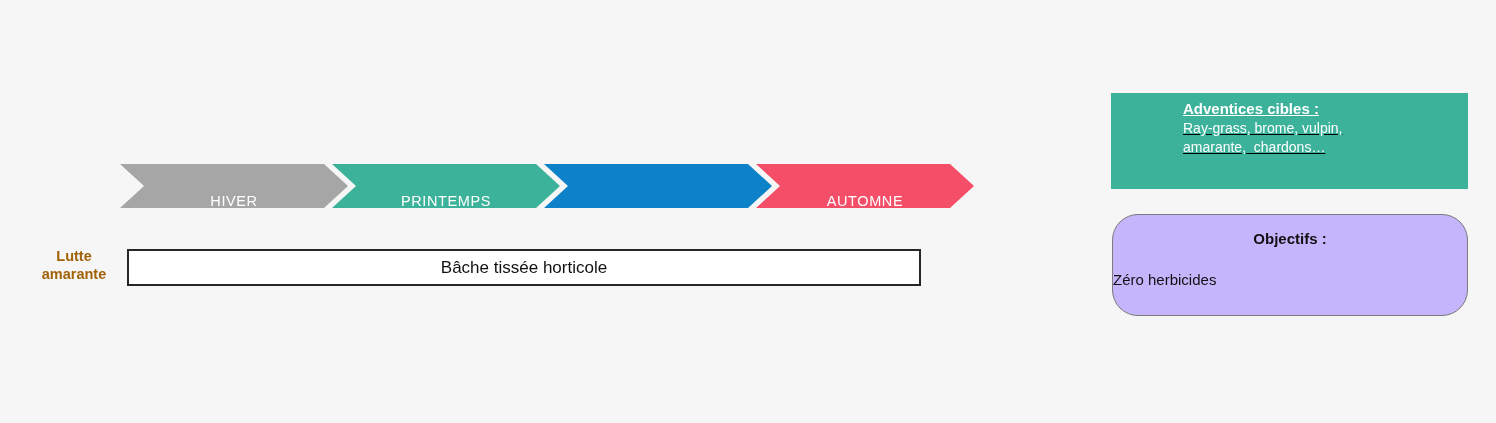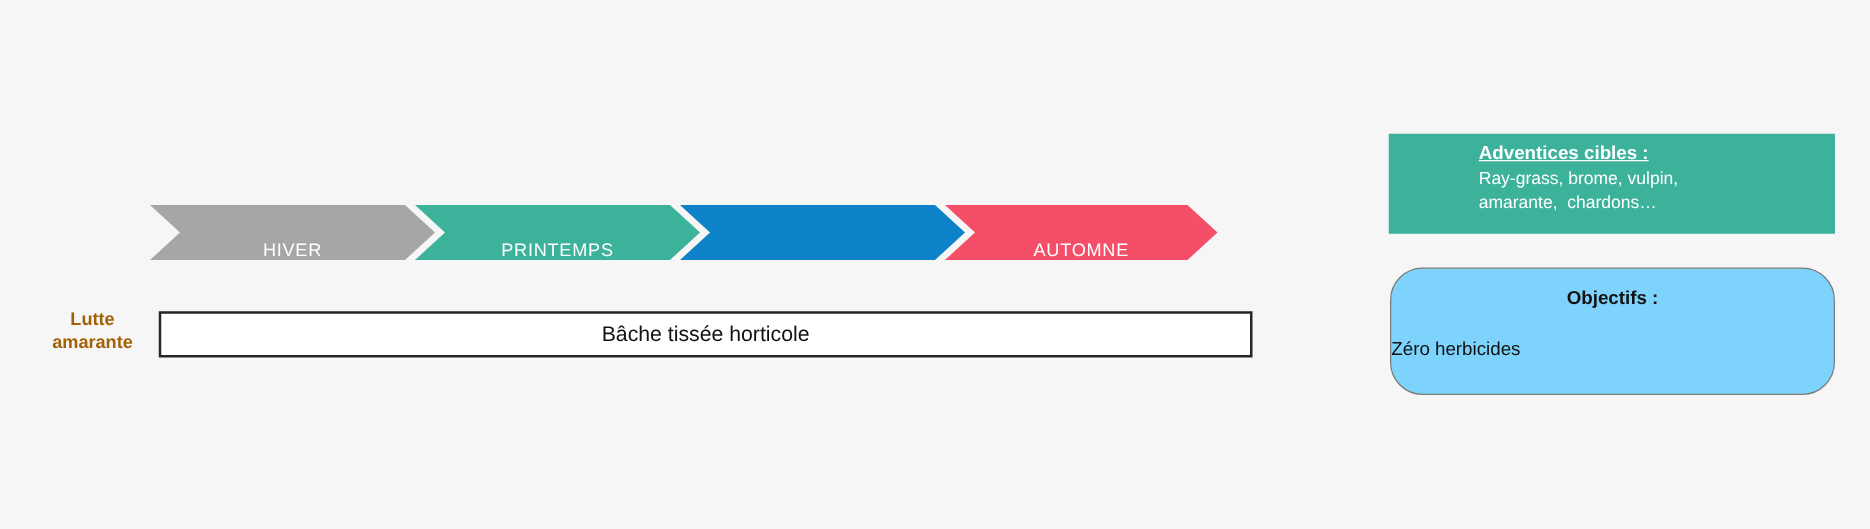--- a/index.html
+++ b/index.html
@@ -58,44 +58,45 @@
     font-weight: bold;
     color: #a16207;
     line-height: 1.25;
   }
 
   
   #treatment-bar {
     position: absolute;
     left: 127px;
     top: 249px;
-    width: 875px;
+    width: 794px;
     height: 37px;
     background: #ffffff;
     border: 2px solid #262626;
     box-sizing: border-box;
     display: flex;
     align-items: center;
     justify-content: center;
   }
   #treatment-bar-text {
     font-size: 17px;
     color: #111111;
   }
 
   
   #target-weeds-panel {
     position: absolute;
     left: 1111px;
-    top: 107px;
+    top: 93px;
     width: 357px;
-    height: 80px;
+    height: 96px;
     background: #3cb29a;
     box-sizing: border-box;
     padding: 6px 0 0 72px;
+    text-decoration: underline;
   }
   #target-weeds-title {
     color: #ffffff;
     font-size: 15px;
     font-weight: bold;
     text-decoration: underline;
     line-height: 1.35;
     white-space: nowrap;
   }
   .target-weeds-line {
@@ -108,21 +109,21 @@
   
   #objectives-box {
     position: absolute;
     left: 1112px;
     top: 214px;
     width: 356px;
     height: 102px;
     border: 1.6px solid #7b7b7b;
     border-radius: 26px;
     box-sizing: border-box;
-    background: #7dd3fc;
+    background: #c4b5fd;
     padding-left: 48px;
   }
   #objectives-title {
     position: absolute;
     left: 0;
     top: 15px;
     width: 100%;
     text-align: center;
     font-size: 15px;
     font-weight: bold;

